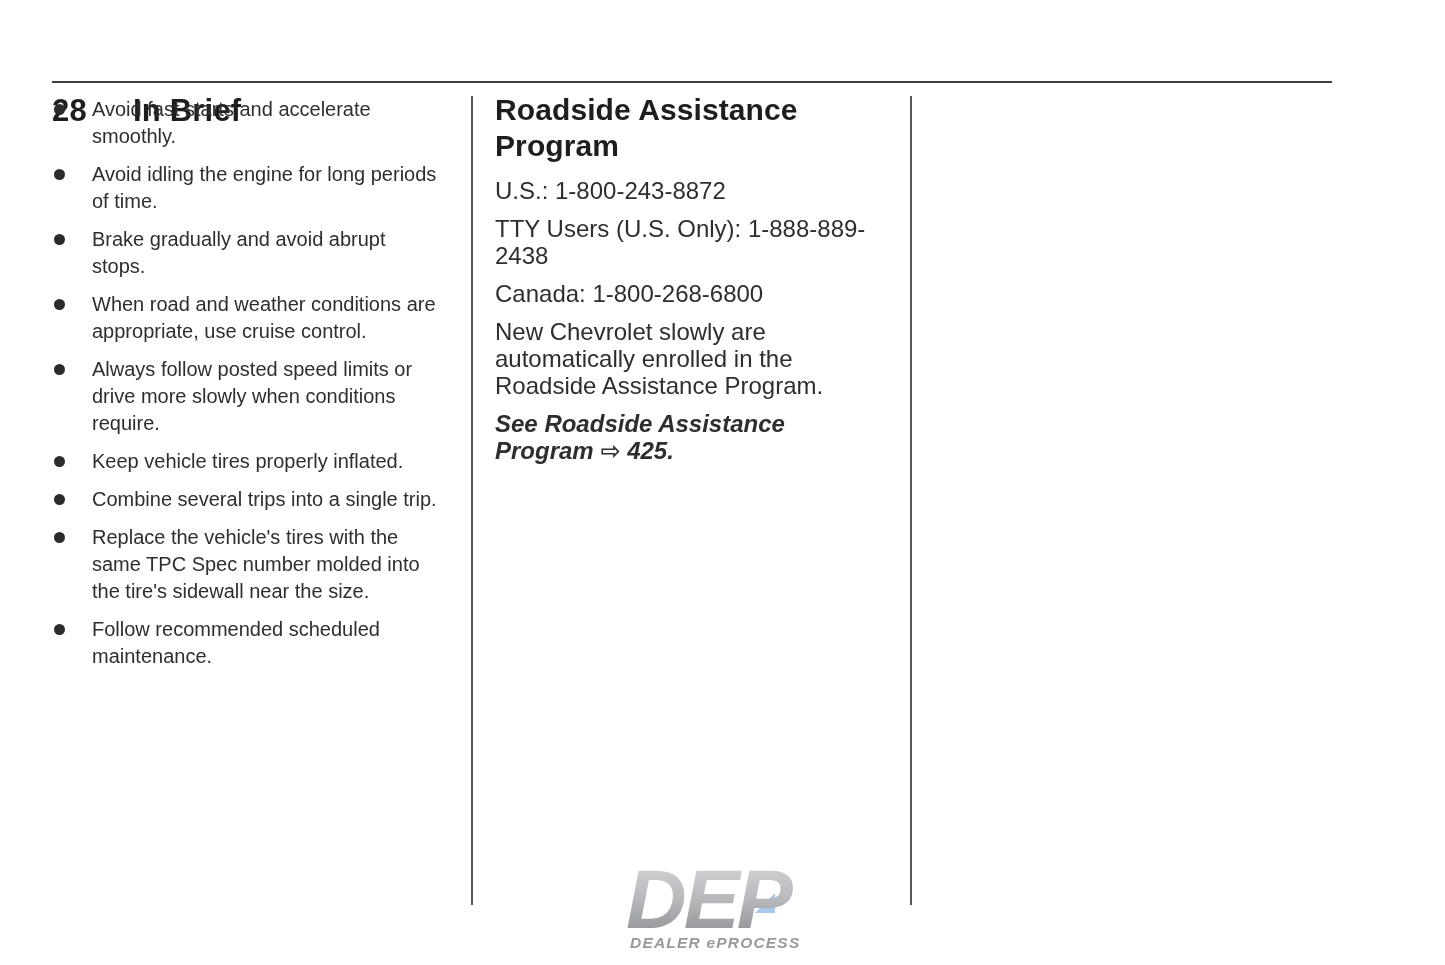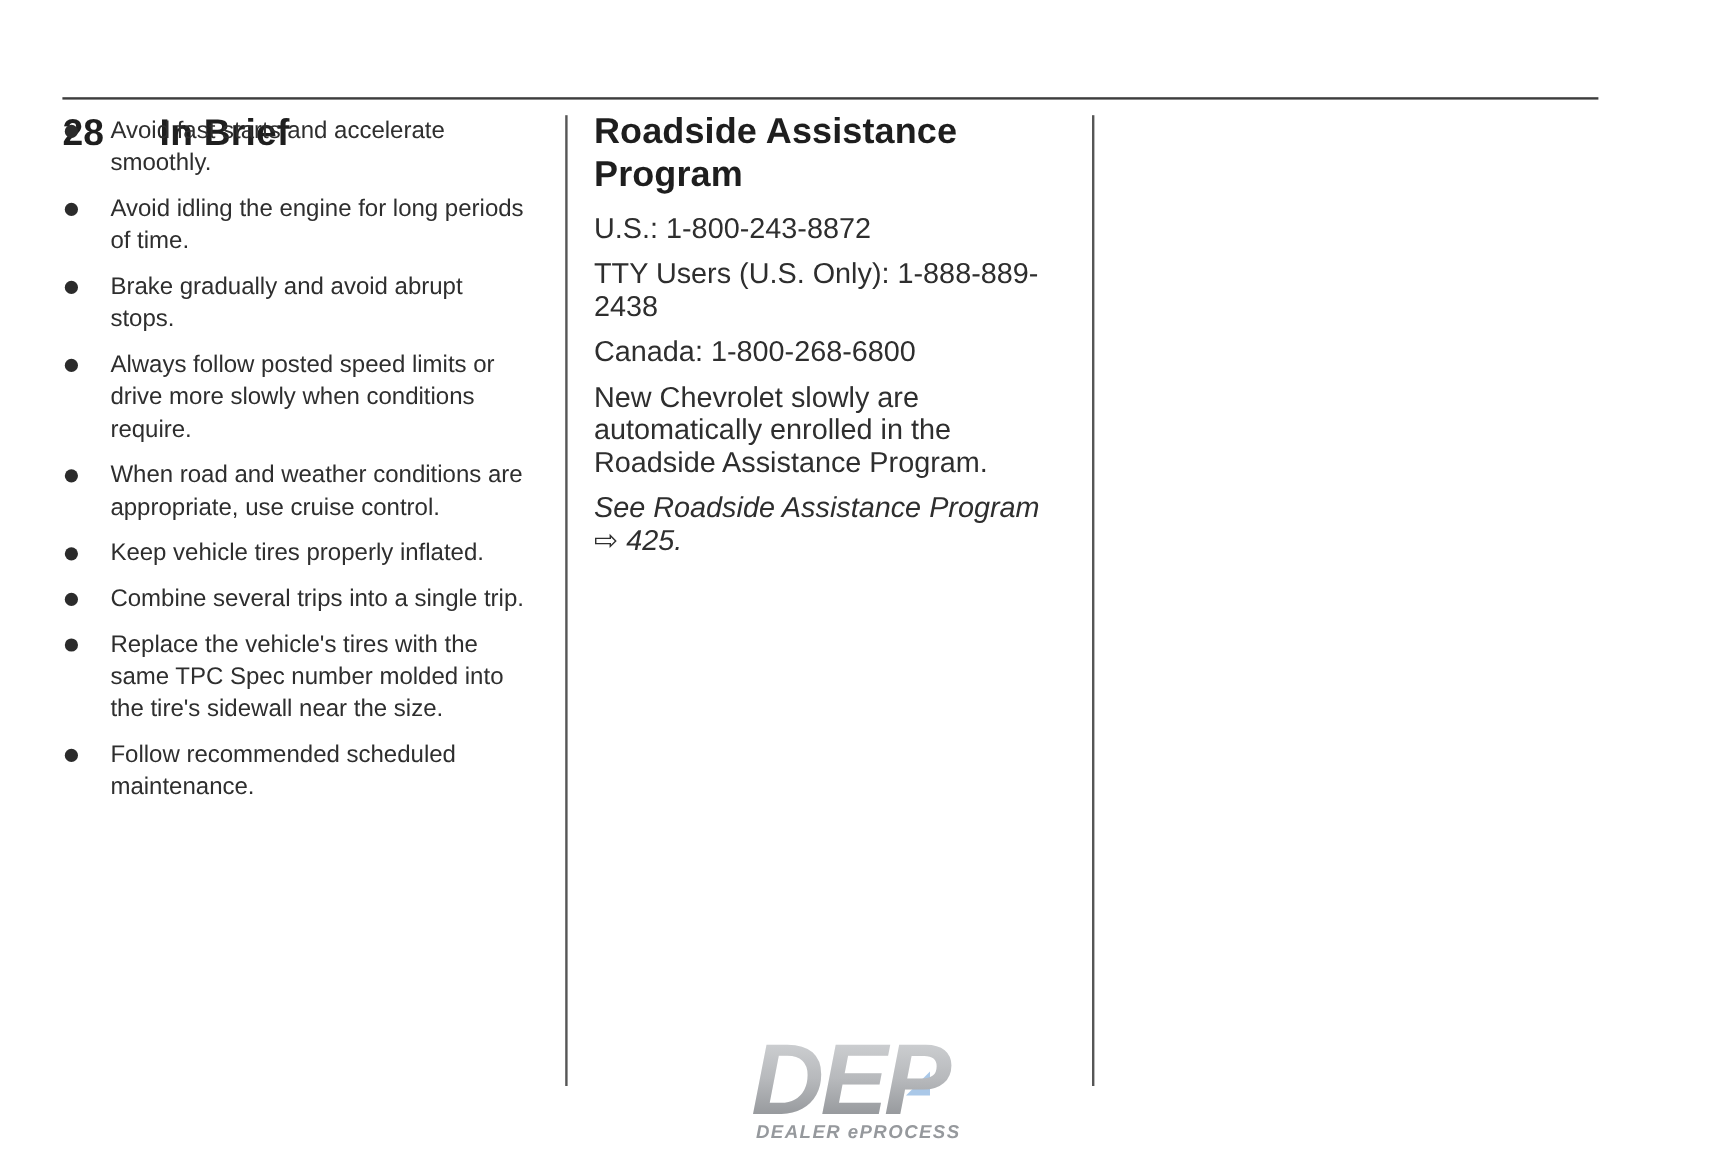--- a/index.html
+++ b/index.html
@@ -86,21 +86,21 @@
     color: #1e1e1e;
     margin: 0 0 13px 0;
     letter-spacing: 0.1px;
   }
   .roadside-col p {
     font-size: 24px;
     line-height: 27px;
     margin: 0 0 11px 0;
     color: #2e2e2e;
   }
-  .see-reference { font-style: italic; }
+  .see-reference { font-style: italic; font-weight: bold; }
 
   
   .footer-logo {
     position: absolute;
     left: 620px;
     top: 866px;
     width: 200px;
     height: 86px;
   }
   .footer-logo text {
@@ -126,25 +126,25 @@
     <li class="tip-item">
       <span class="bullet-dot"></span>
       <span>Avoid idling the engine for long periods of time.</span>
     </li>
     <li class="tip-item">
       <span class="bullet-dot"></span>
       <span>Brake gradually and avoid abrupt stops.</span>
     </li>
     <li class="tip-item">
       <span class="bullet-dot"></span>
-      <span>Always follow posted speed limits or drive more slowly when conditions require.</span>
+      <span>When road and weather conditions are appropriate, use cruise control.</span>
     </li>
     <li class="tip-item">
       <span class="bullet-dot"></span>
-      <span>When road and weather conditions are appropriate, use cruise control.</span>
+      <span>Always follow posted speed limits or drive more slowly when conditions require.</span>
     </li>
     <li class="tip-item">
       <span class="bullet-dot"></span>
       <span>Keep vehicle tires properly inflated.</span>
     </li>
     <li class="tip-item">
       <span class="bullet-dot"></span>
       <span>Combine several trips into a single trip.</span>
     </li>
     <li class="tip-item">

